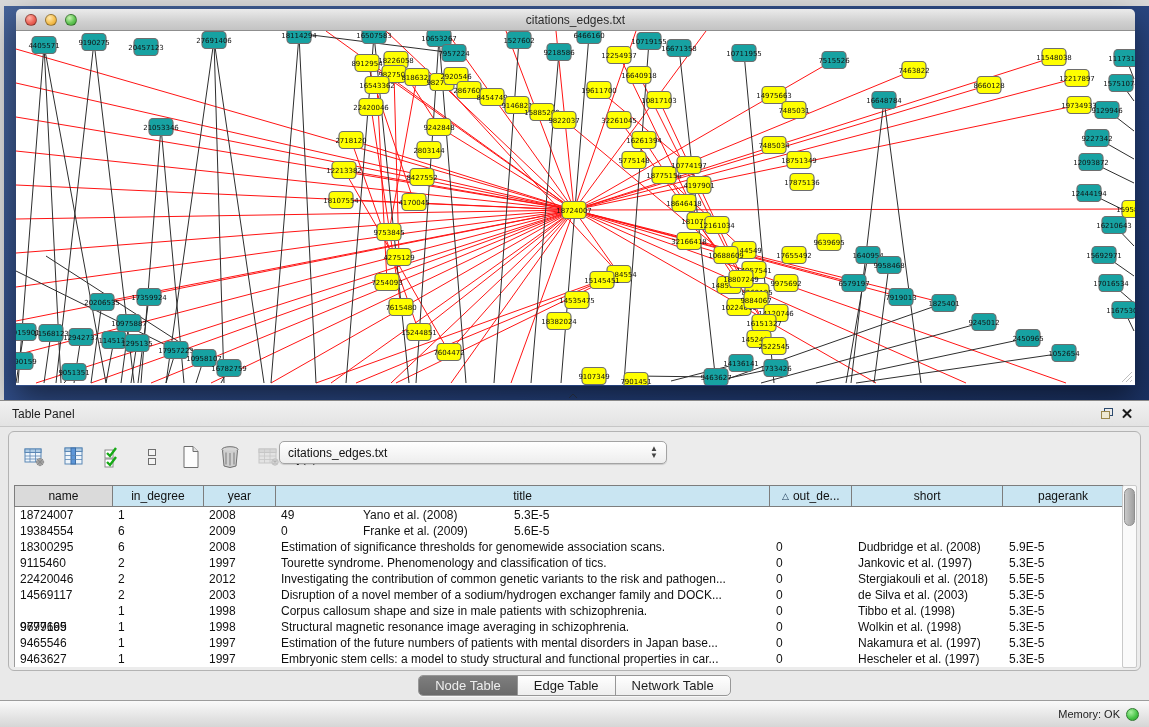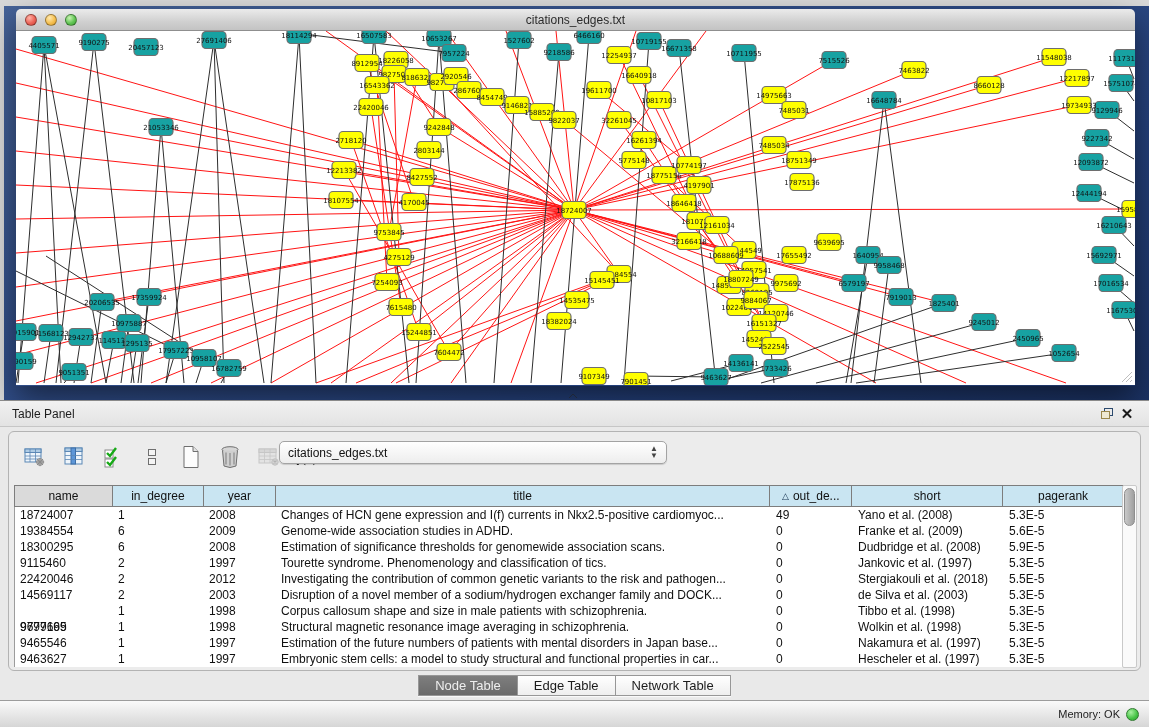--- a/index.html
+++ b/index.html
@@ -53,21 +53,21 @@
   .sort-tri { font-size:9px; color:#13304f; }
   .tbody { background:#fff; border-left:1px solid #9c9c9c; }
   .tr { display:flex; height:16px; align-items:center; cursor:default; }
   .td { font-size:12px; color:#101010; padding:0 5px; white-space:nowrap; overflow:hidden; flex:none; }
   .vscroll { position:absolute; right:3px; top:53px; width:15px; height:183px;
     background:#fafafa; border:1px solid #c9c9c9; border-radius:2px; }
   .vthumb { position:absolute; left:1px; top:2px; width:11px; height:38px; border-radius:6px;
     background:linear-gradient(90deg,#c9c9c9,#9f9f9f); border:1px solid #8e8e8e; cursor:pointer; }
   
   .tabs-row { position:absolute; left:0; top:274px; width:100%; display:flex; justify-content:center; }
-  .segmented { display:flex; height:21px; border:1px solid #979797; border-radius:0; overflow:hidden;
+  .segmented { display:flex; height:21px; border:1px solid #979797; border-radius:5px; overflow:hidden;
     background:linear-gradient(#ffffff,#eeeeee); box-shadow:0 1px 1px rgba(255,255,255,.7); }
   .segment { padding:0 16px; display:flex; align-items:center; font-size:13px; color:#1c1c1c;
     border-right:1px solid #979797; cursor:pointer; }
   .segment:last-child { border-right:none; }
   .segment.selected { background:linear-gradient(#7e7e7e,#6a6a6a); color:#efefef; }
   
   .statusbar { position:absolute; left:0; bottom:0; width:100%; height:27px;
     background:linear-gradient(#fafafa,#d6d6d6); border-top:1px solid #9c9c9c;
     display:flex; align-items:center; justify-content:flex-end; padding:0 10px; gap:6px; }
   .mem-label { font-size:11px; color:#222; }
@@ -840,30 +840,28 @@
           </div>
           <div class="th" style="width: 121px;">
             <span>pagerank</span>
           </div>
         </div>
       <div class="tbody" id="tbody">
           <div class="tr">
             <div class="td" style="width: 98px;">18724007</div>
             <div class="td" style="width: 91px;">1</div>
             <div class="td" style="width: 72px;">2008</div>
-            <div class="td" style="width: 495px;">Changes of HCN gene expression and I(f) currents in Nkx2.5-positive cardiomyoc...</div>
             <div class="td" style="width: 82px;">49</div>
             <div class="td" style="width: 151px;">Yano et al. (2008)</div>
             <div class="td" style="width: 121px;">5.3E-5</div>
           </div>
           <div class="tr">
             <div class="td" style="width: 98px;">19384554</div>
             <div class="td" style="width: 91px;">6</div>
             <div class="td" style="width: 72px;">2009</div>
-            <div class="td" style="width: 495px;">Genome-wide association studies in ADHD.</div>
             <div class="td" style="width: 82px;">0</div>
             <div class="td" style="width: 151px;">Franke et al. (2009)</div>
             <div class="td" style="width: 121px;">5.6E-5</div>
           </div>
           <div class="tr">
             <div class="td" style="width: 98px;">18300295</div>
             <div class="td" style="width: 91px;">6</div>
             <div class="td" style="width: 72px;">2008</div>
             <div class="td" style="width: 495px;">Estimation of significance thresholds for genomewide association scans.</div>
             <div class="td" style="width: 82px;">0</div>

